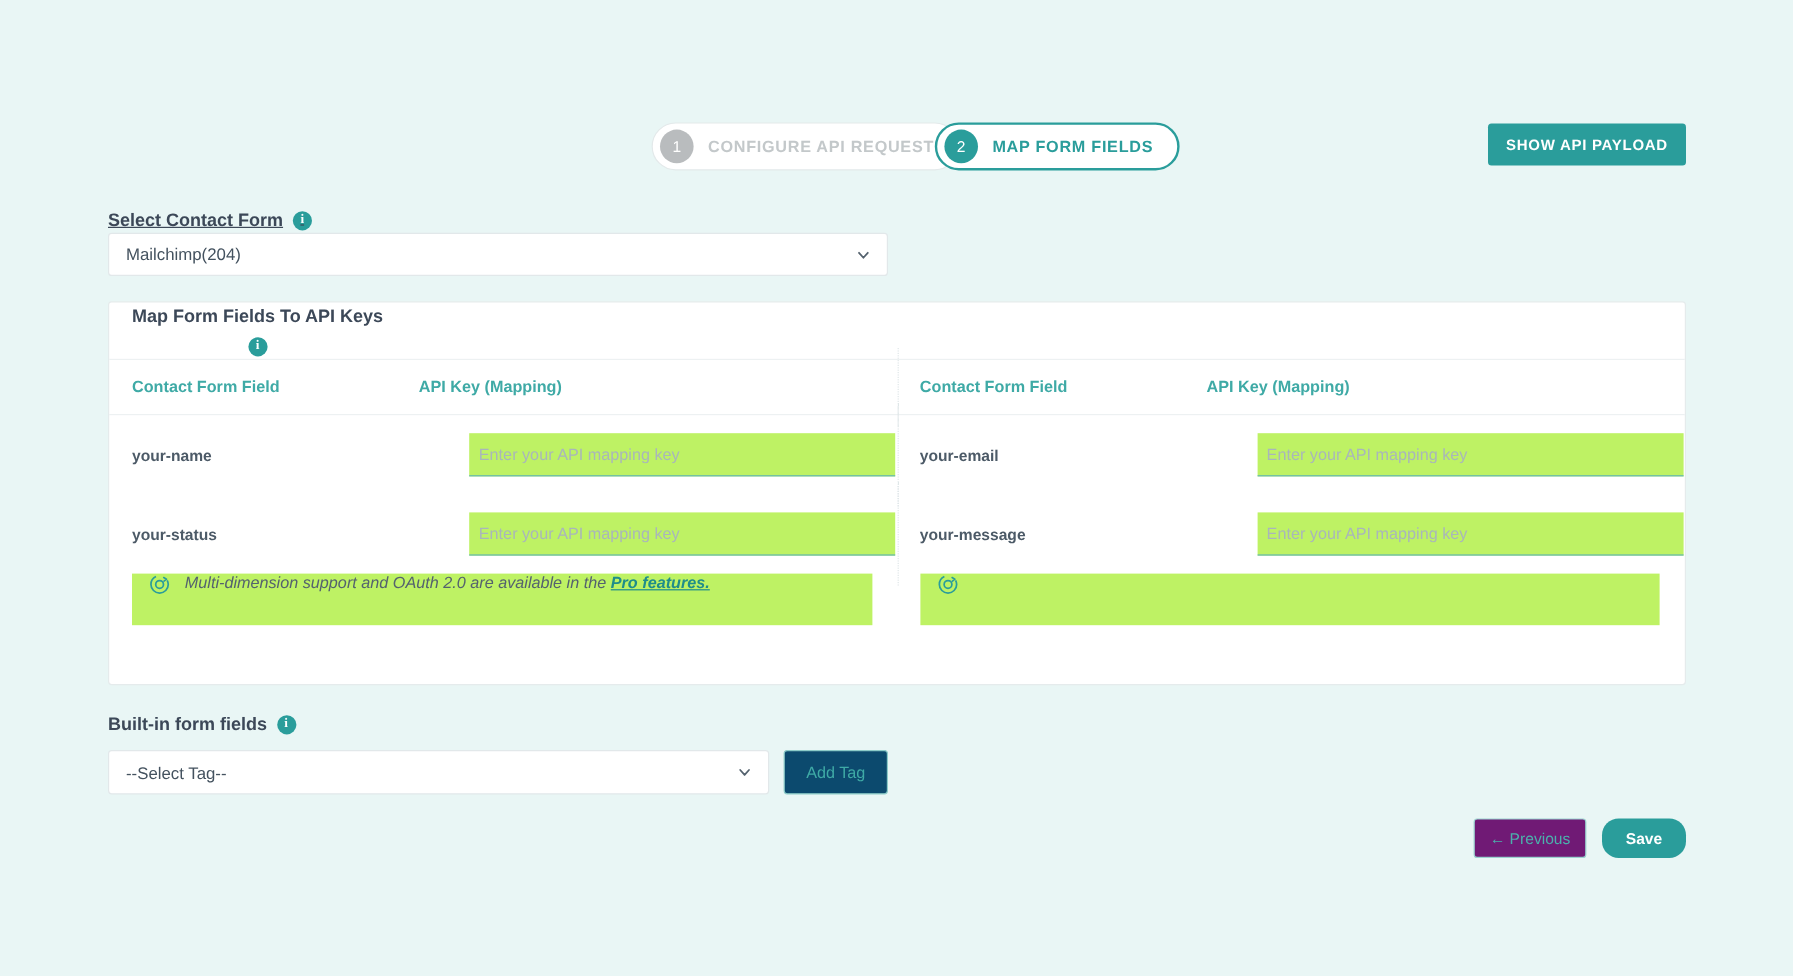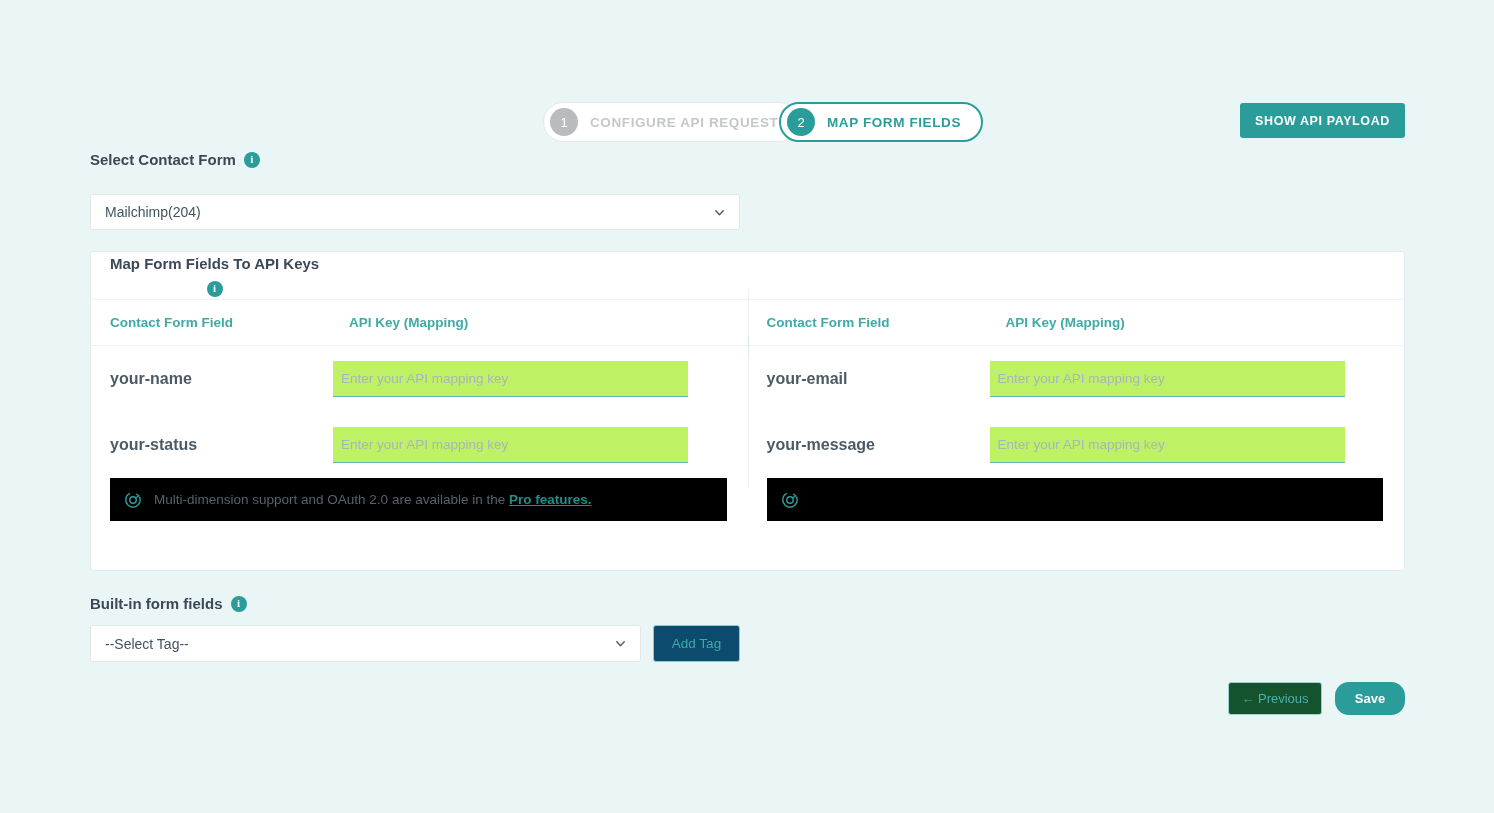--- a/index.html
+++ b/index.html
@@ -181,25 +181,25 @@
   .th-field { padding-left: 19px; width: 258px; flex: 0 0 auto; }
   .th-key   { padding-left: 0; }
 
   .map-rows { padding-top: 0; }
   .map-row {
     display: flex;
     height: 66px;
   }
   .cell-field {
     padding-left: 19px;
-    width: 242px;
+    width: 300px;
     flex: 0 0 auto;
     display: flex;
     align-items: center;
-    font-size: 16px;
+    font-size: 13px;
     font-weight: bold;
     color: #4c5a67;
   }
   .cell-input {
     display: flex;
     align-items: center;
     flex: 1 1 auto;
     padding-right: 22px;
   }
   .map-input {
@@ -213,29 +213,30 @@
     padding: 0 8px;
     font-family: "Liberation Sans", sans-serif;
     outline: none;
   }
   .map-input::placeholder { color: #a9b6ba; }
 
   
   .notice-row { display: flex; padding: 0 0 0 0; }
   .notice-wrap { width: 50%; display: flex; padding-left: 19px; padding-right: 21px; }
   .notice {
-    background: #000000;
+    background: #bef264;
     height: 43px;
     width: 100%;
     display: flex;
-    align-items: center;
+    align-items: flex-start;
     padding: 0 14px;
     gap: 12px;
     font-size: 13.5px;
     color: #54626e;
+    font-style: italic;
   }
   .pro-icon { flex: 0 0 auto; width: 18px; height: 18px; color: #2a9d9b; }
   .pro-link {
     color: #1f8d8a;
     font-weight: bold;
     text-decoration: underline;
     cursor: pointer;
   }
 
   
@@ -254,21 +255,21 @@
     cursor: pointer;
   }
 
   
   .prev-btn {
     position: absolute;
     left: 1228px;
     top: 682px;
     width: 94px;
     height: 33px;
-    background: #14532d;
+    background: #701a75;
     border: 1px solid #9ad2cf;
     border-radius: 3px;
     color: #4bb0ac;
     font-size: 13px;
     font-family: "Liberation Sans", sans-serif;
     cursor: pointer;
   }
   .save-btn {
     position: absolute;
     left: 1335px;
@@ -297,21 +298,21 @@
 
   <div class="step step-2">
     <span class="step-circle">2</span>
     <span class="step-label">MAP FORM FIELDS</span>
   </div>
 
 </div>
 
 <button class="payload-btn">SHOW API PAYLOAD</button>
 
-<div class="field-label" style="left:90px; top:151px;">
+<div class="field-label" style="left:90px; top:175px;text-decoration:underline;">
   <span>Select Contact Form</span>
   <span class="info-icon">i</span>
 </div>
 
 <div class="select-box" style="left:90px; top:194px; width:650px; height:36px;gap:13px;">
   <span>Mailchimp(204)</span>
   <svg class="chev" viewBox="0 0 12 12">
     <path d="M2 4 L6 8.5 L10 4" fill="none" stroke="#54626e" stroke-width="1.6" stroke-linecap="round" stroke-linejoin="round"></path>
   </svg>
 </div>

